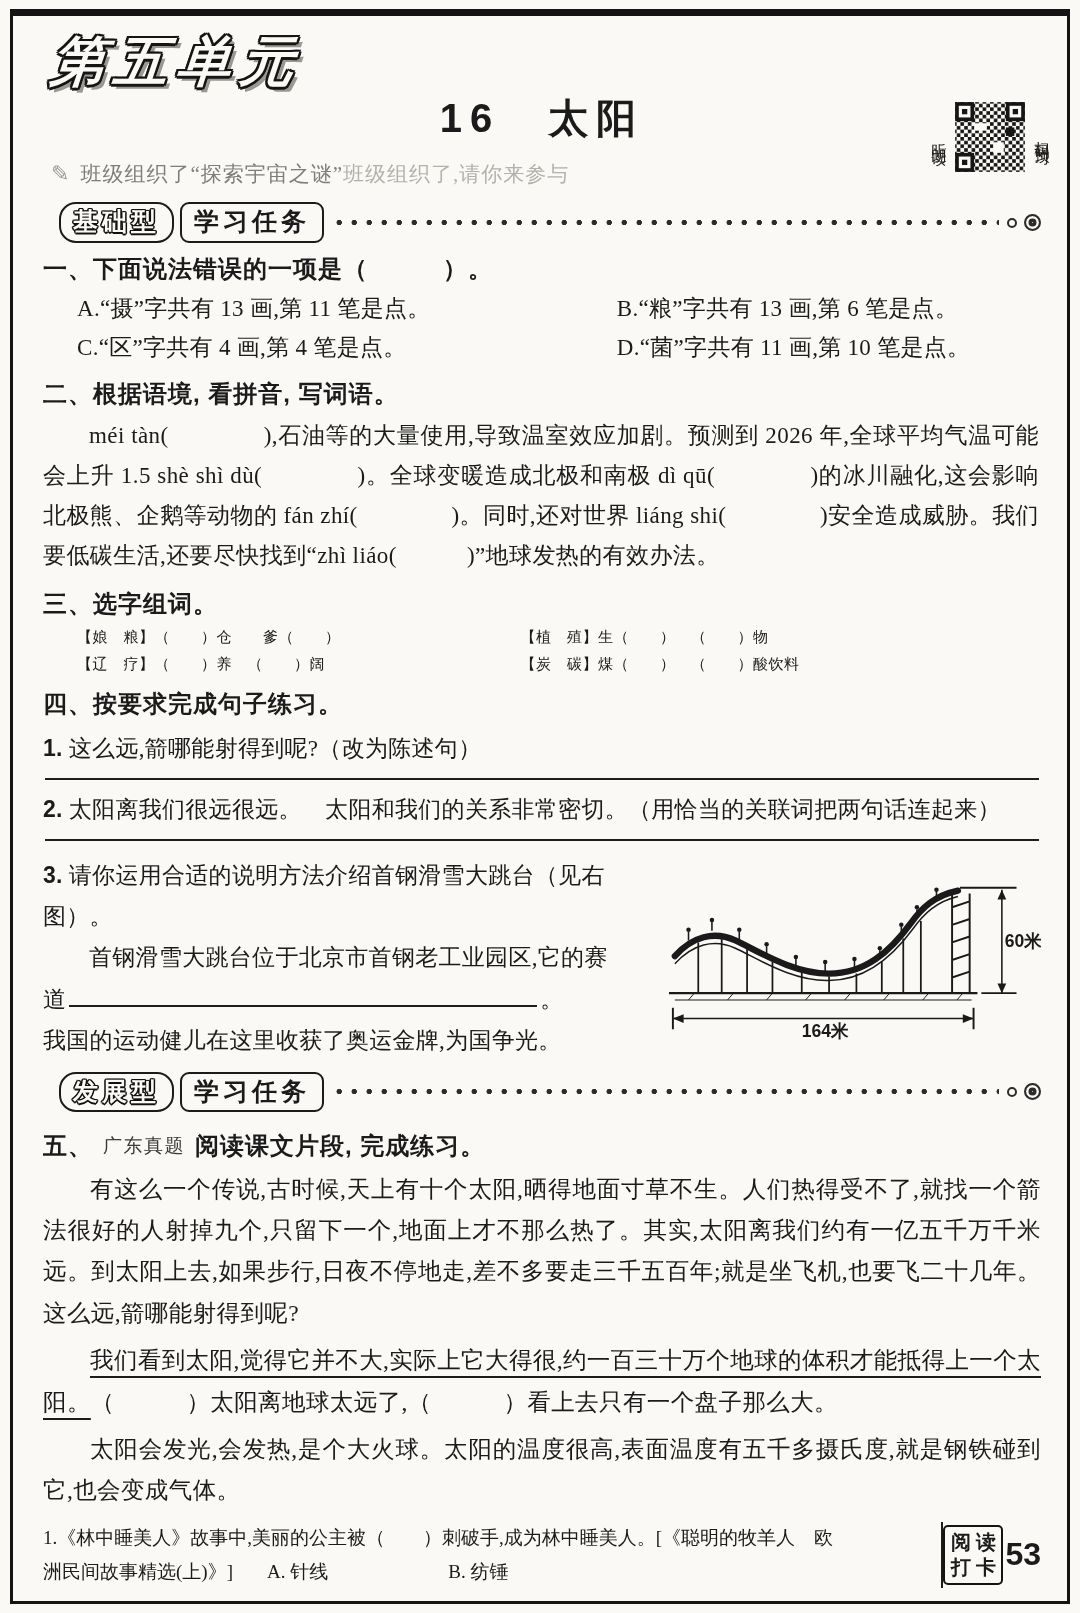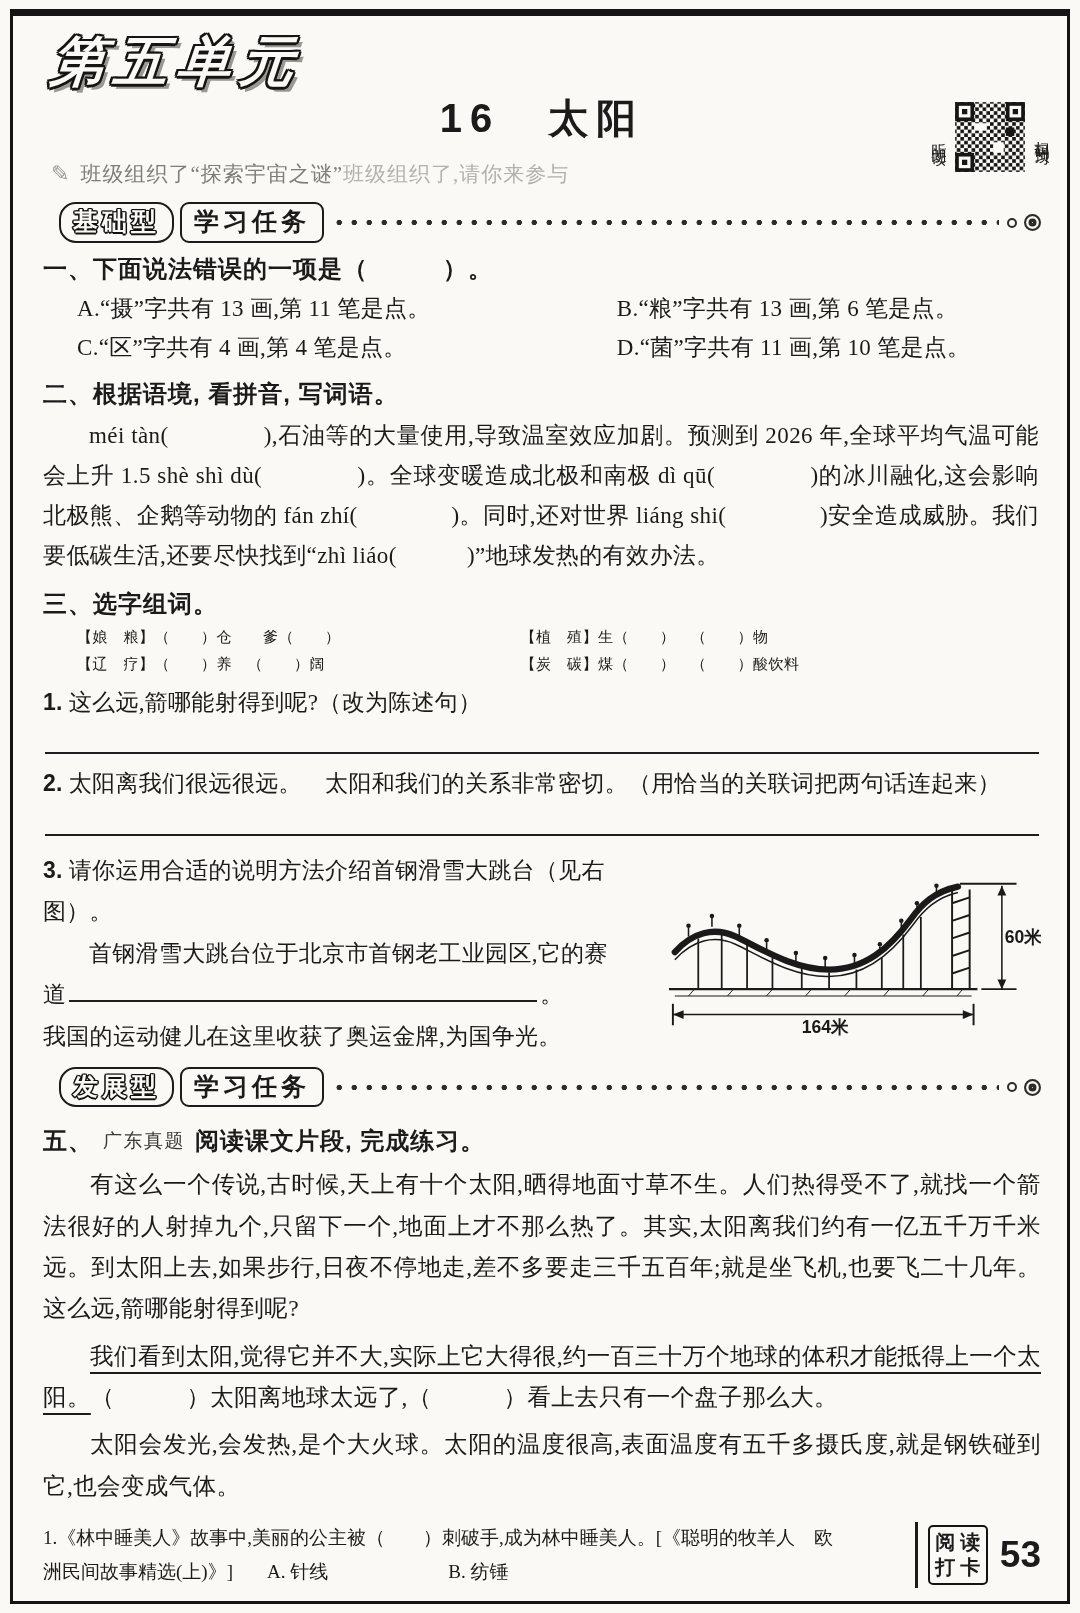--- a/index.html
+++ b/index.html
@@ -83,34 +83,34 @@
 
   .q5head{ margin:12px 0 4px; display:flex; align-items:baseline; gap:10px; }
   .q5num,.q5stem{ font-family:"Liberation Sans", sans-serif; font-weight:bold; font-size:24px; letter-spacing:1px; }
   .tag{ font-size:19px; color:#3a3a3a; letter-spacing:1.5px; align-self:center; }
   .passage{
     font-size:23.5px; line-height:1.76; text-indent:2em;
     text-align:justify; letter-spacing:0.4px; margin:3px 0;
   }
   .ul{ text-decoration:underline; text-decoration-thickness:2.2px; text-underline-offset:8px; }
 
-  .footer{ margin-top:auto; display:flex; align-items:center; gap:10px; padding-top:6px; }
+  .footer{ margin-top:auto; display:flex; align-items:center; padding-top:6px; }
   .note{ flex:1; font-size:19px; line-height:1.8; white-space:nowrap; overflow:hidden; }
   .note .sp{ display:inline-block; width:34px; }
   .note .sp2{ display:inline-block; width:120px; }
   .vdiv{ width:2.5px; height:66px; background:#1b1b1b; }
   .stamp{
     width:60px; height:60px; border:2.5px solid #141414; border-radius:5px;
     display:grid; grid-template-columns:1fr 1fr; padding:3px; gap:0;
   }
   .stamp span{
     display:flex; align-items:center; justify-content:center;
     font-family:"Liberation Sans", sans-serif; font-weight:900; font-size:20px; line-height:1;
   }
-  .pagenum{ font-family:"Liberation Sans", sans-serif; font-weight:bold; font-size:37px; margin-left:2px; }
+  .pagenum{ font-family:"Liberation Sans", sans-serif; font-weight:bold; font-size:32px; margin-left:2px; }
   svg text{ font-family:"Liberation Sans", sans-serif; fill:#1a1a1a; }
 </style>
 </head>
 <body>
 
 <div class="page">
   <div class="frame">
 
     <div class="unit-header">第五单元</div>
 
@@ -169,20 +169,21 @@
     <p class="bodytext">méi tàn(　　　　),石油等的大量使用,导致温室效应加剧。预测到 2026 年,全球平均气温可能会上升 1.5 shè shì dù(　　　　)。全球变暖造成北极和南极 dì qū(　　　　)的冰川融化,这会影响北极熊、企鹅等动物的 fán zhí(　　　　)。同时,还对世界 liáng shi(　　　　)安全造成威胁。我们要低碳生活,还要尽快找到“zhì liáo(　　　)”地球发热的有效办法。</p>
 
     <div class="stem">三、选字组词。</div>
     <div class="pairs">
       <span>【娘　粮】（　　）仓　　爹（　　）</span>
       <span>【植　殖】生（　　）　（　　）物</span>
       <span>【辽　疗】（　　）养　（　　）阔</span>
       <span>【炭　碳】煤（　　）　（　　）酸饮料</span>
     </div>
 
+    <div class="stem">四、按要求完成句子练习。</div>
     <div class="q4item">
       <span class="qnum">1.</span><span>这么远,箭哪能射得到呢?（改为陈述句）</span>
     </div>
     <div class="answer-line"></div>
     <div class="q4item" style="margin-top:-2px;">
       <span class="qnum">2.</span><span>太阳离我们很远很远。　太阳和我们的关系非常密切。（用恰当的关联词把两句话连起来）</span>
     </div>
     <div class="answer-line"></div>
 
     <div class="q4-3">

